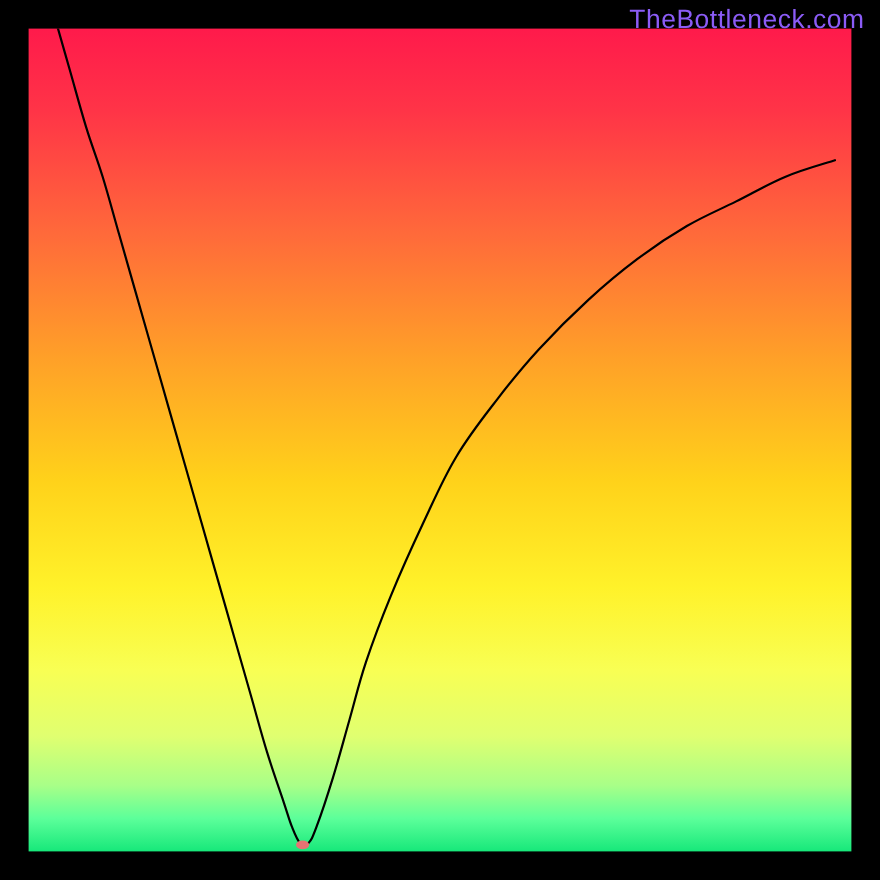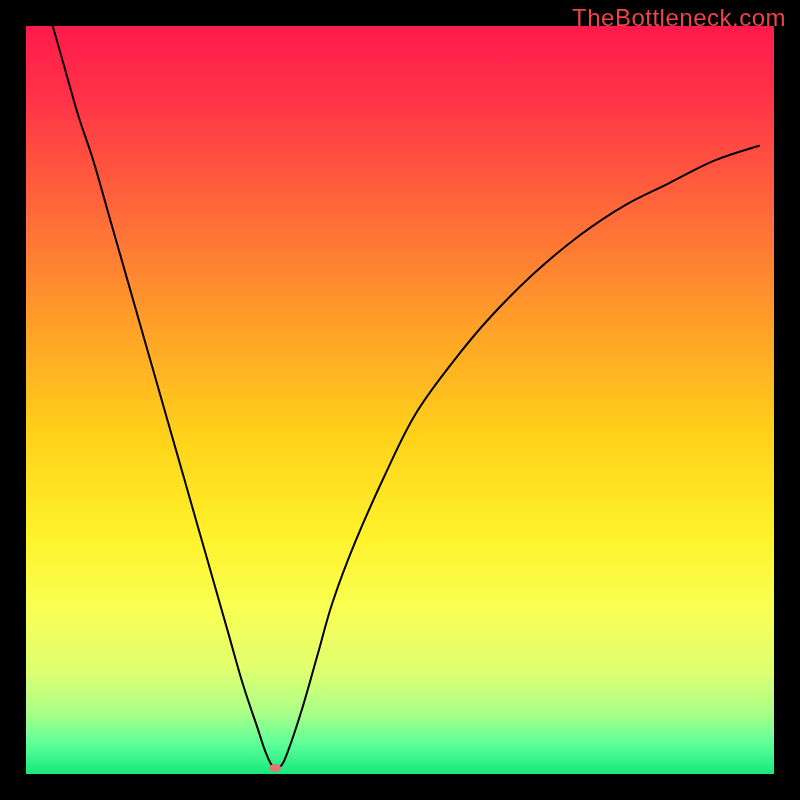--- a/index.html
+++ b/index.html
@@ -17,21 +17,21 @@
   }
   svg {
     display: block;
   }
   .watermark {
     position: absolute;
     top: 4px;
     right: 14px;
     font-family: Arial, Helvetica, sans-serif;
     font-size: 24px;
-    color: #ef4444;
+    color: #8b5cf6;
     font-weight: 400;
     letter-spacing: 0.5px;
     text-align: right;
   }
 </style>
 </head>
 <body>
 
 <div class="chart-container">
   <svg id="chart-svg" width="800" height="800" viewBox="0 0 800 800">

